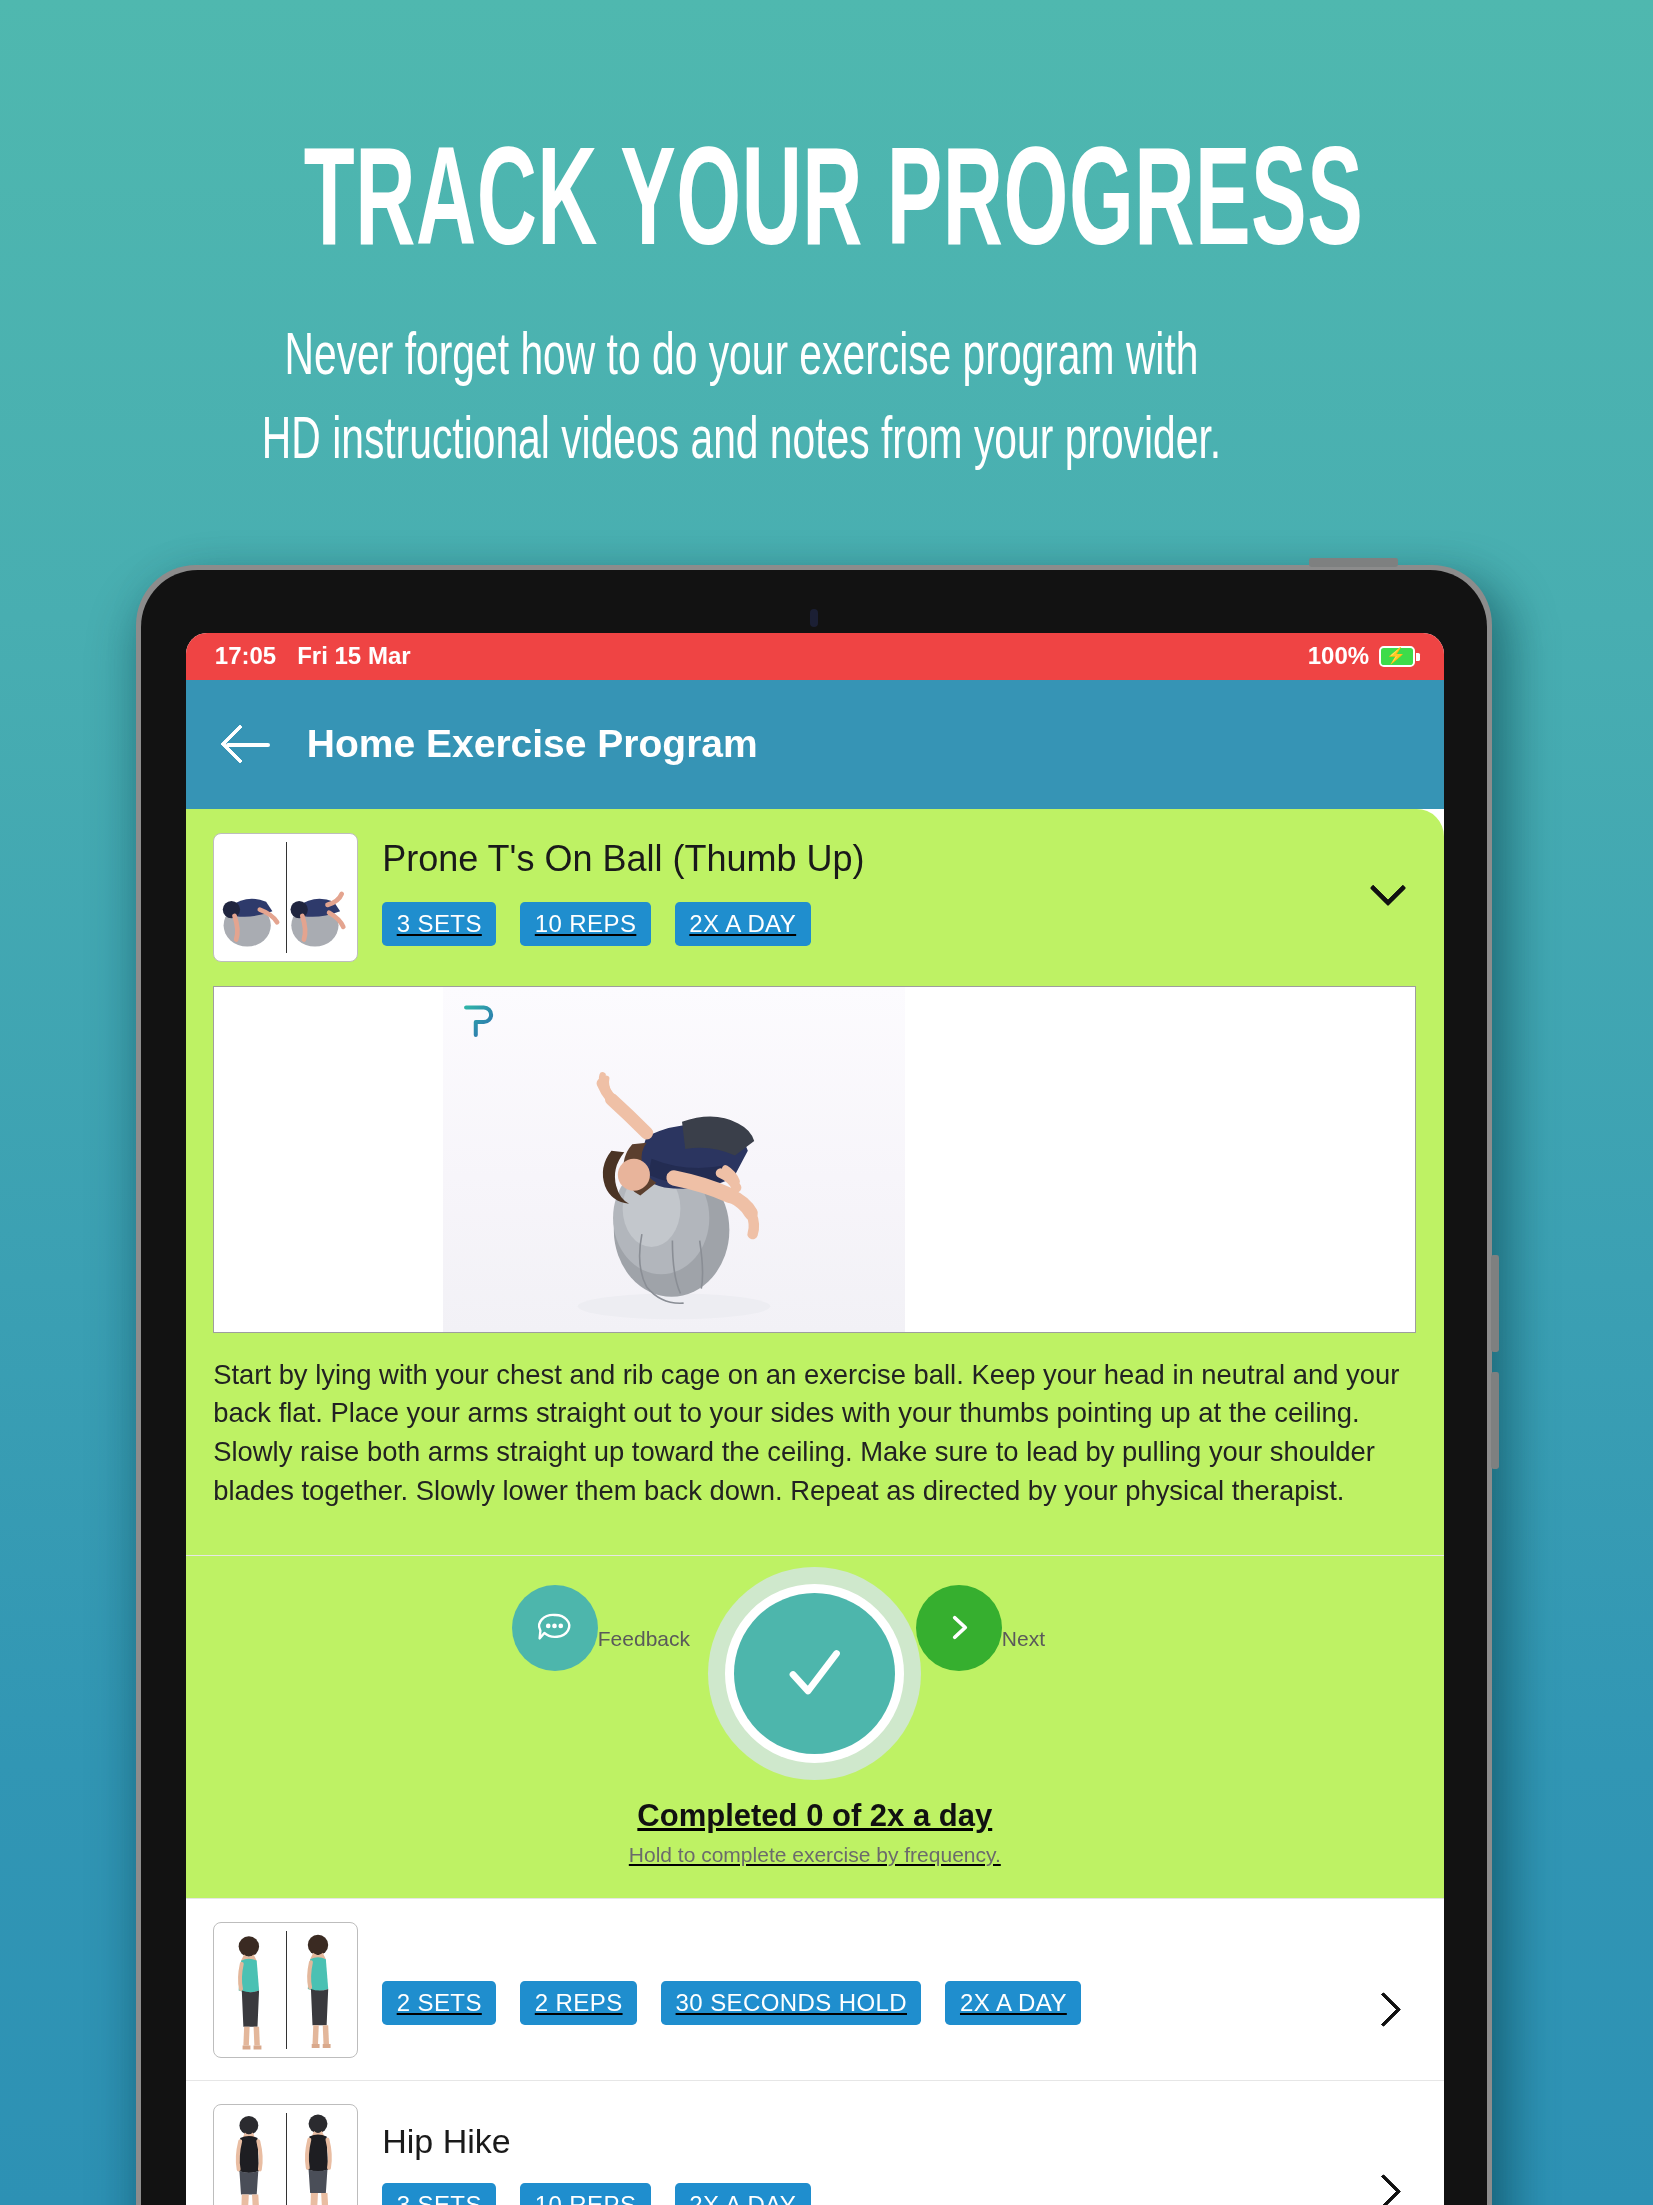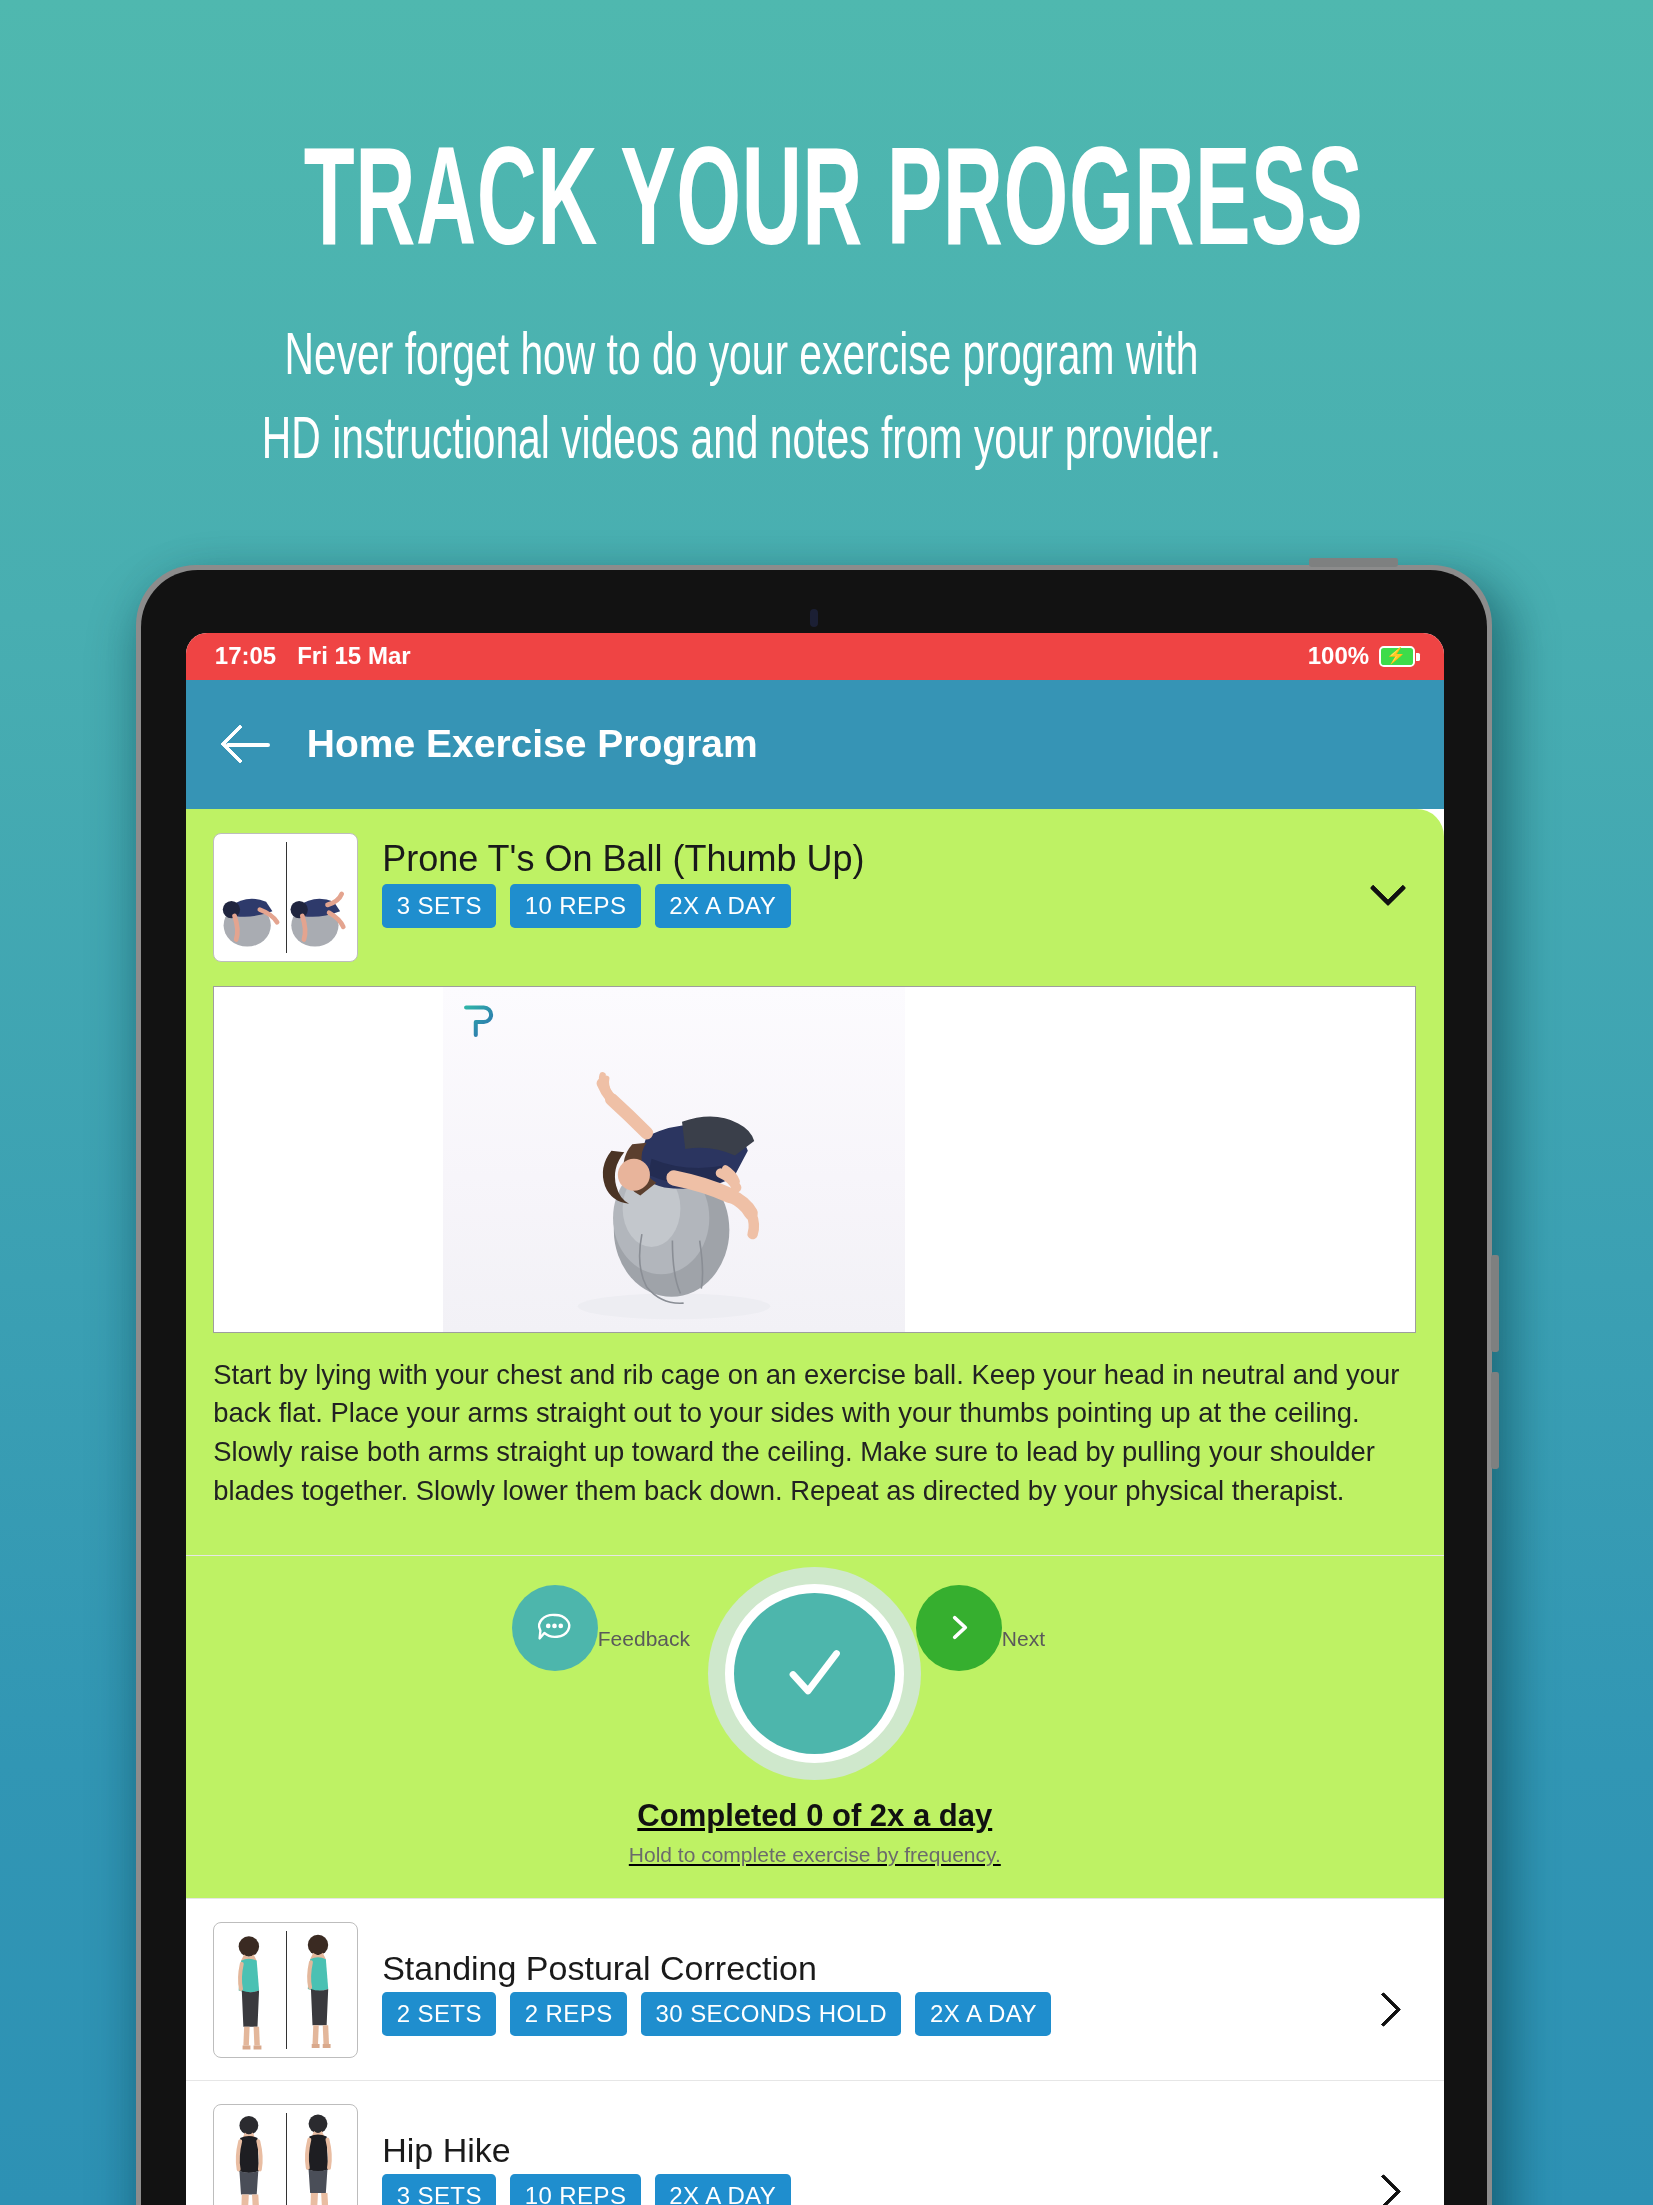--- a/index.html
+++ b/index.html
@@ -110,21 +110,21 @@
   
   .ex-card{ background:#bef264; }
   .ex-head{ display:flex; align-items:flex-start; padding:24px 27.4px 19.4px 27.4px; position:relative; }
   .thumb{
     width:145px; height:129px; border:1.6px solid #BDBDBD; border-radius:8px;
     background:#ffffff; position:relative; flex:none; overflow:hidden;
   }
   .thumb .divider{ position:absolute; left:50%; top:8px; bottom:8px; width:1.6px; background:#333; }
   .ex-info{ margin-left:24px; padding-top:4.8px; flex:1; }
   .ex-title{ font-size:36px; color:#1a1a1a; font-weight:400; }
-  .pills{ display:flex; gap:14px; margin-top:4px; flex-wrap:wrap; }
+  .pills{ display:flex; gap:24px; margin-top:22px; flex-wrap:wrap;text-decoration:underline; }
   .pill{
     background:#1F8ECE; color:#ffffff; font-size:24px; padding:8px 14.5px;
     border-radius:4.8px; white-space:nowrap; letter-spacing:0.4px;
   }
   .chev{
     width:37px; height:37px; flex:none; margin-top:37px; margin-right:9.7px; position:relative;
   }
   .chev:before{
     content:""; position:absolute; left:4.8px; top:4.8px; width:21px; height:21px;
     border-right:5.7px solid #111; border-bottom:5.7px solid #111; border-radius:1.6px;
@@ -356,21 +356,20 @@
                 <path d="M35 84 q11 4 22 0 l-2 46 h-18z" fill="#3A3A3E"></path>
                 <path d="M38 130 l-1 24 h7 l1 -24z" fill="#E3B79B"></path>
                 <path d="M50 130 l1 24 h7 l-1 -24z" fill="#E3B79B"></path>
                 <path d="M36 154 h10 v5 h-10z" fill="#D9A98C"></path>
                 <path d="M50 154 h10 v5 h-10z" fill="#D9A98C"></path>
                 <path d="M35 50 q-4 18 -1 32" stroke="#E3B79B" stroke-width="5" fill="none" stroke-linecap="round"></path>
               </g>
             </svg>
           </div>
           <div class="ex-info">
-            <div class="row-title">Standing Postural Correction</div>
             <div class="pills">
               <span class="pill">2 SETS</span>
               <span class="pill">2 REPS</span>
               <span class="pill">30 SECONDS HOLD</span>
               <span class="pill">2X A DAY</span>
             </div>
           </div>
           <div class="chev right"></div>
         </div>
 

